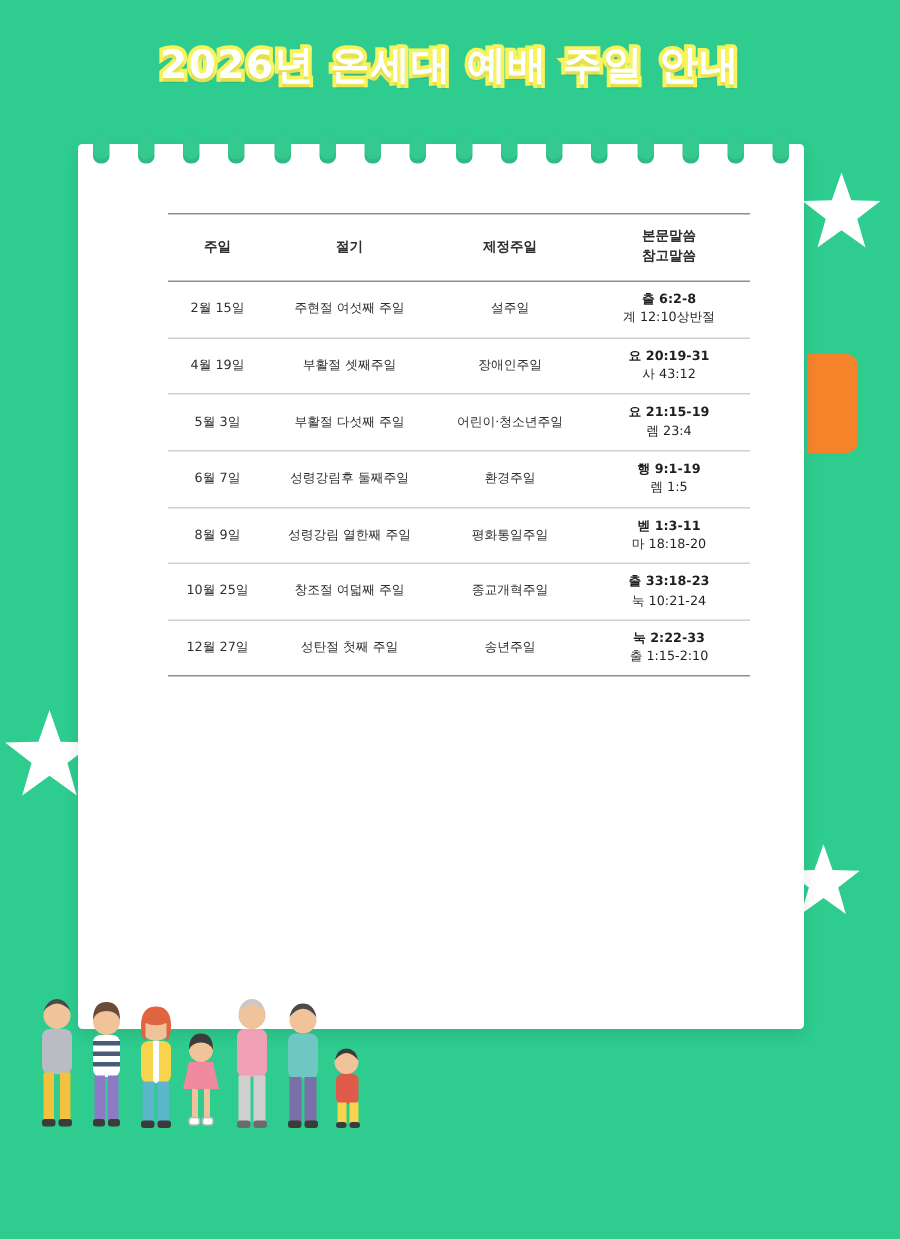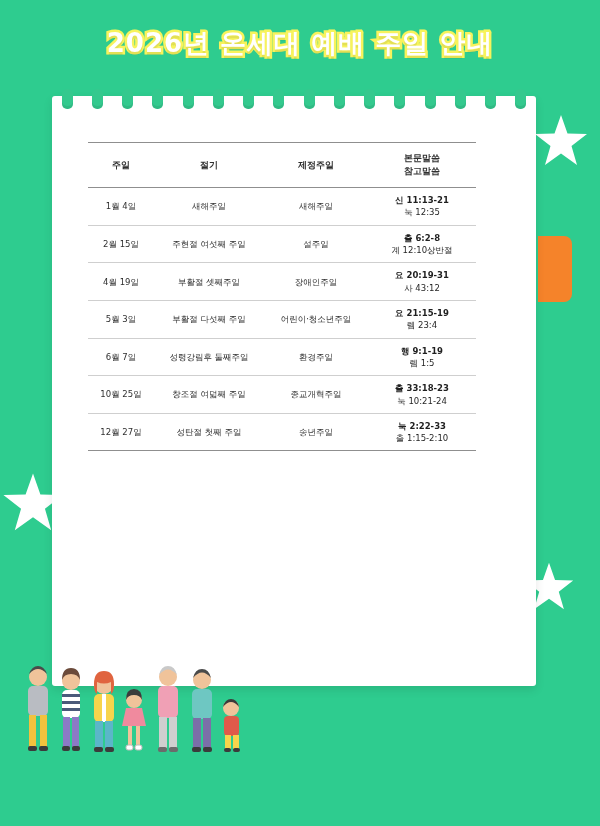--- a/index.html
+++ b/index.html
@@ -88,21 +88,21 @@
     width: 11px;
     height: 20px;
     border-radius: 5px;
     background: #34c98e;
     box-shadow: inset 0 -3px 0 rgba(0,0,0,0.07);
   }
 
   
   .table-wrap {
     position: absolute;
-    left: 88px;
+    left: 112px;
     top: 142px;
     width: 388px;
     z-index: 4;
   }
   table.schedule {
     border-collapse: collapse;
     width: 100%;
     font-family: "DejaVu Sans", sans-serif;
     color: #2f2f2f;
   }
@@ -214,26 +214,20 @@
         <th>절기</th>
         <th>제정주일</th>
         <th>
           <span>본문말씀</span><br>
           <span>참고말씀</span>
         </th>
       </tr>
     </thead>
     <tbody id="tbody">
         <tr>
-          <td>1월 4일</td>
-          <td>새해주일</td>
-          <td>새해주일</td>
-          <td class="scripture"><span>신 11:13-21</span><span class="sub">눅 12:35</span></td>
-        </tr>
-        <tr>
           <td>2월 15일</td>
           <td>주현절 여섯째 주일</td>
           <td>설주일</td>
           <td class="scripture"><span>출 6:2-8</span><span class="sub">계 12:10상반절</span></td>
         </tr>
         <tr>
           <td>4월 19일</td>
           <td>부활절 셋째주일</td>
           <td>장애인주일</td>
           <td class="scripture"><span>요 20:19-31</span><span class="sub">사 43:12</span></td>
@@ -242,20 +236,26 @@
           <td>5월 3일</td>
           <td>부활절 다섯째 주일</td>
           <td>어린이·청소년주일</td>
           <td class="scripture"><span>요 21:15-19</span><span class="sub">렘 23:4</span></td>
         </tr>
         <tr>
           <td>6월 7일</td>
           <td>성령강림후 둘째주일</td>
           <td>환경주일</td>
           <td class="scripture"><span>행 9:1-19</span><span class="sub">렘 1:5</span></td>
+        </tr>
+        <tr>
+          <td>8월 9일</td>
+          <td>성령강림 열한째 주일</td>
+          <td>평화통일주일</td>
+          <td class="scripture"><span>벧 1:3-11</span><span class="sub">마 18:18-20</span></td>
         </tr>
         <tr>
           <td>10월 25일</td>
           <td>창조절 여덟째 주일</td>
           <td>종교개혁주일</td>
           <td class="scripture"><span>출 33:18-23</span><span class="sub">눅 10:21-24</span></td>
         </tr>
         <tr>
           <td>12월 27일</td>
           <td>성탄절 첫째 주일</td>

